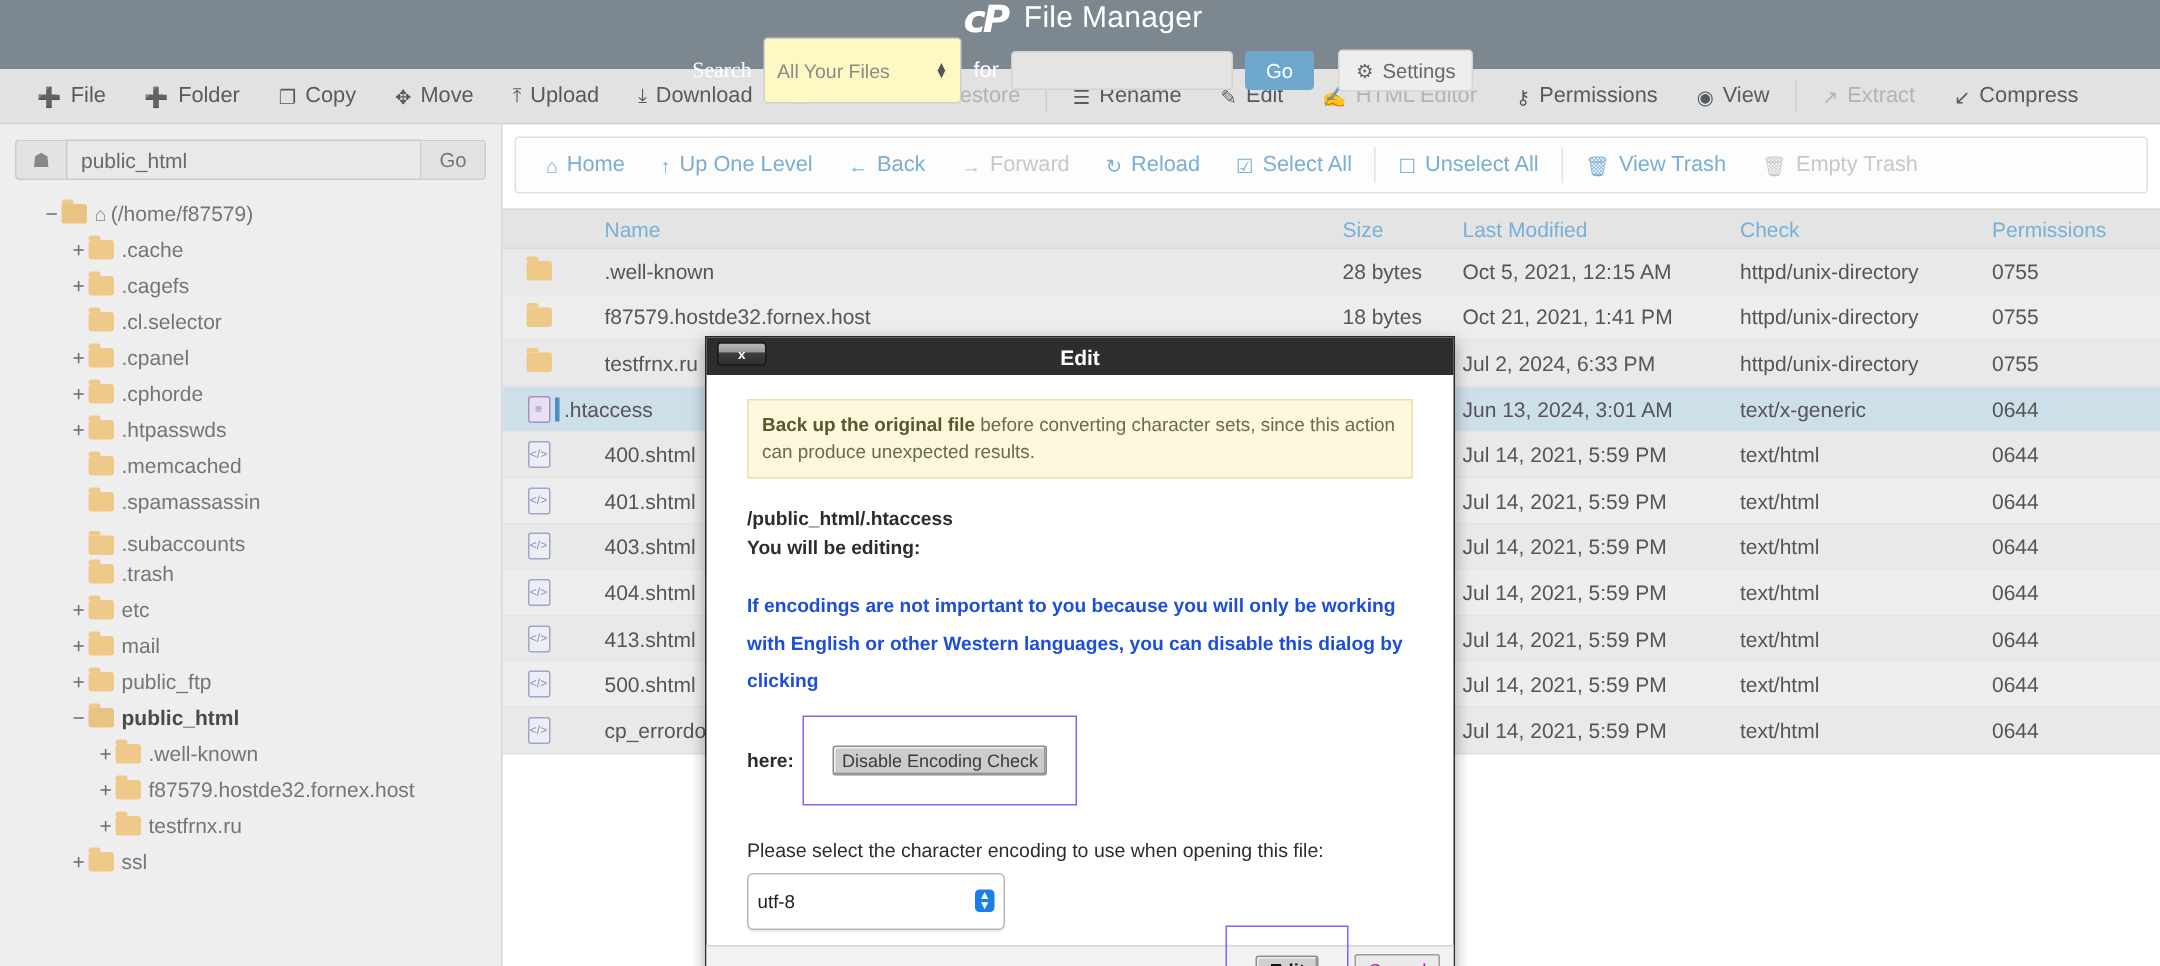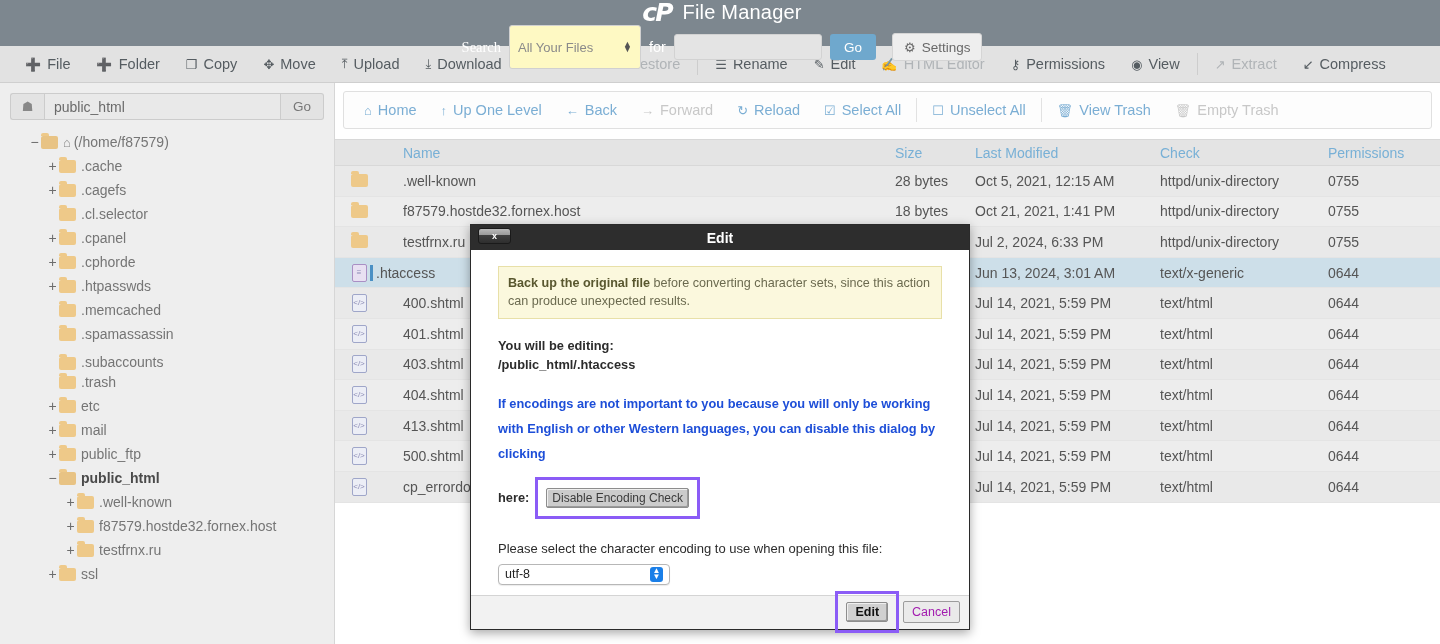--- a/index.html
+++ b/index.html
@@ -180,30 +180,30 @@
   .warn-box {
     background: #fbf8dd; border: 1px solid #e8e0a8; padding: 7px 9px;
     font-size: 12.6px; color: #6b6a4f; line-height: 1.45; margin-bottom: 17px;
   }
   .warn-box b { color: #59572f; }
   .m-line { font-size: 12.8px; color: #2c2c2c; font-weight: bold; line-height: 1.5; }
   .m-spacer { height: 18px; }
   .m-para { font-size: 12.8px; color: #1d4ed8; font-weight: bold; line-height: 1.95; }
   .here-row { display: flex; align-items: center; gap: 6px; margin-top: 10px; }
   .here-label { font-size: 12.8px; font-weight: bold; color: #2c2c2c; }
-  .red-ring { border: 3px solid #8b5cf6; padding: 8px; display: inline-flex; }
+  .red-ring { border: 1px solid #8b5cf6; padding: 19px; display: inline-flex; }
   .gray-btn {
     background: #cccccc; border: 1px solid #8d8d8d; padding: 2px 5px;
     font-size: 12px; color: #3b3b3b; cursor: pointer;
     font-family: "Liberation Sans", sans-serif; border-radius: 2px;
     box-shadow: inset -1px -1px 0 #9a9a9a, inset 1px 1px 0 #f0f0f0;
   }
   .enc-label { font-size: 13px; color: #2c2c2c; margin-top: 22px; margin-bottom: 8px; }
   .enc-select {
-    width: 172px; height: 21px; border: 1px solid #b7b7b7; border-radius: 4px;
+    width: 172px; height: 38px; border: 1px solid #b7b7b7; border-radius: 4px;
     background: #fff; font-size: 12.5px; color: #222; padding: 0 6px;
     display: flex; align-items: center; justify-content: space-between;
     box-shadow: 0 1px 1px rgba(0,0,0,.08); cursor: pointer;
   }
   .enc-spin {
     width: 13px; height: 15px; background: #1a7fe8; border-radius: 3px; color: #fff;
     font-size: 8px; display: flex; flex-direction: column; align-items: center;
     justify-content: center; line-height: .8;
   }
   .modal-footer {
@@ -592,22 +592,22 @@
 
 <div class="modal">
   <div class="modal-title">
     <div class="modal-close">x</div>
     <span>Edit</span>
   </div>
   <div class="modal-body">
     <div class="warn-box">
       <b>Back up the original file</b><span> before converting character sets, since this action can produce unexpected results.</span>
     </div>
+    <div class="m-line">/public_html/.htaccess</div>
     <div class="m-line">You will be editing:</div>
-    <div class="m-line">/public_html/.htaccess</div>
     <div class="m-spacer"></div>
     <div class="m-para">If encodings are not important to you because you will only be working with English or other Western languages, you can disable this dialog by clicking</div>
     <div class="here-row">
       <span class="here-label">here:</span>
       <span class="red-ring">
         <button class="gray-btn">Disable Encoding Check</button>
       </span>
     </div>
     <div class="enc-label">Please select the character encoding to use when opening this file:</div>
     <div class="enc-select">

